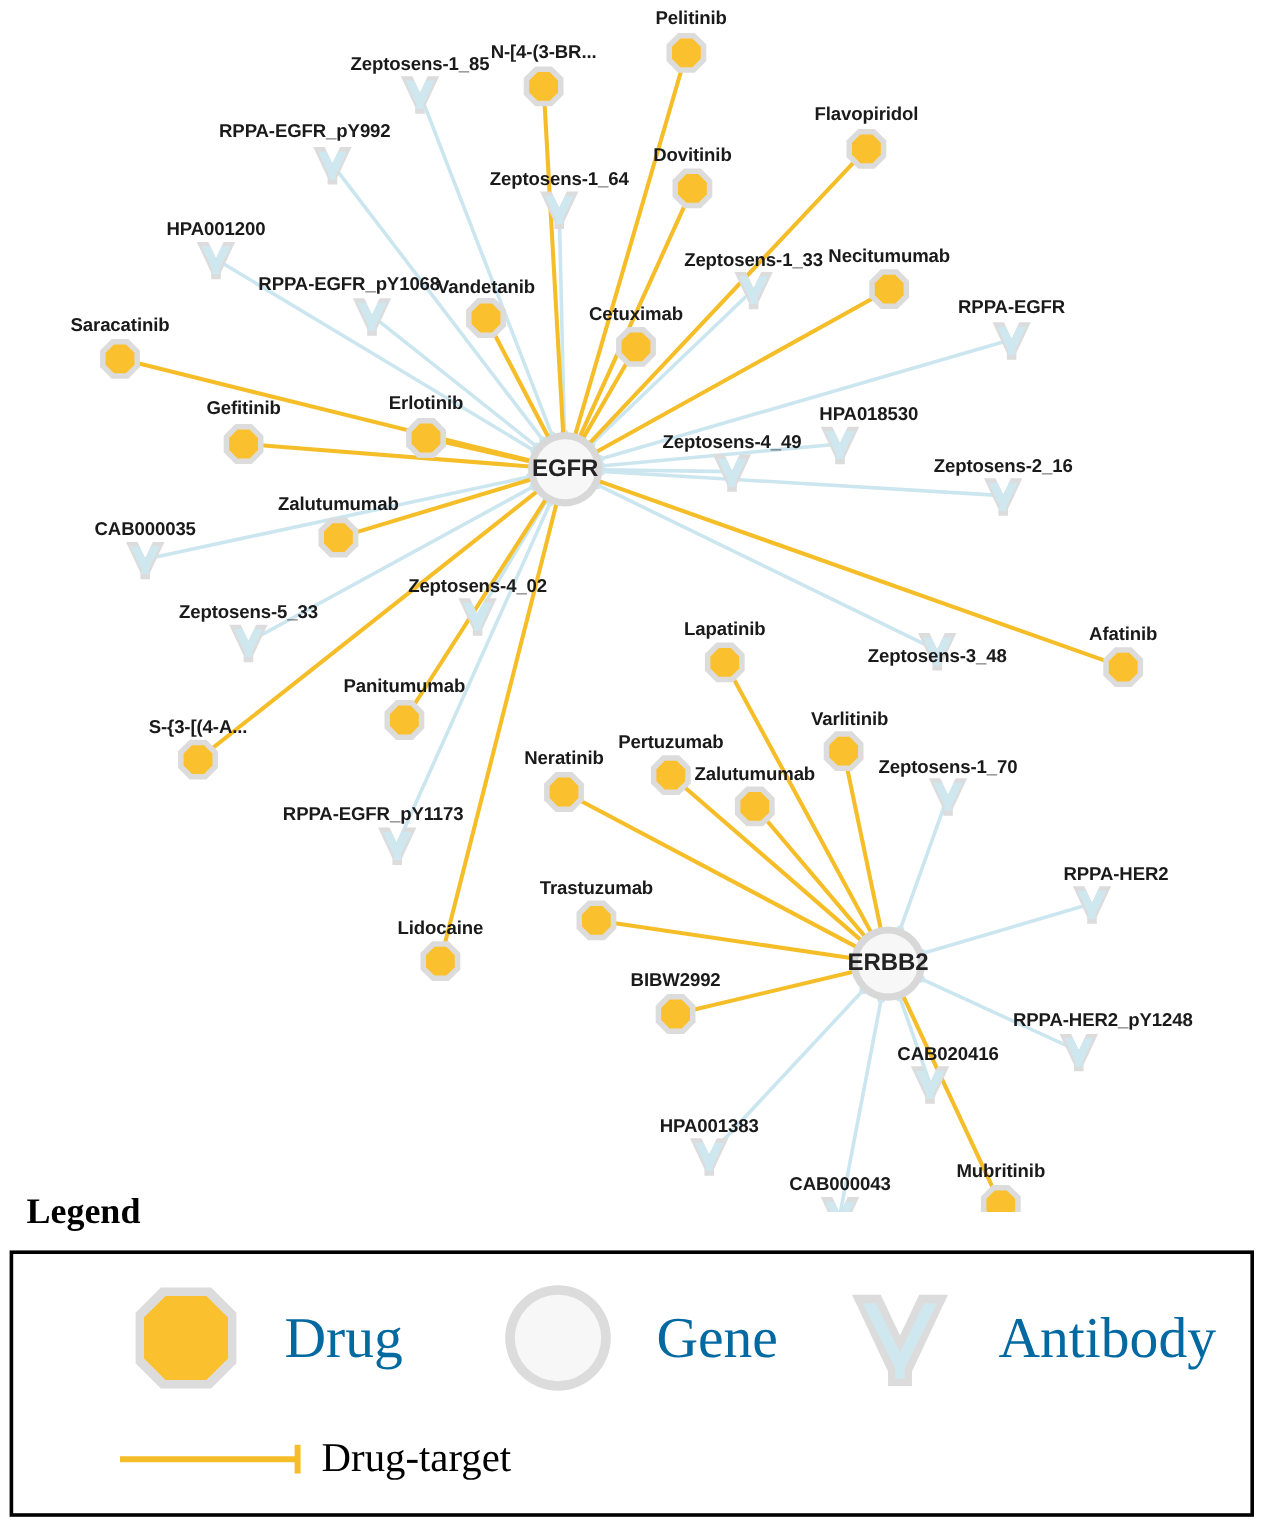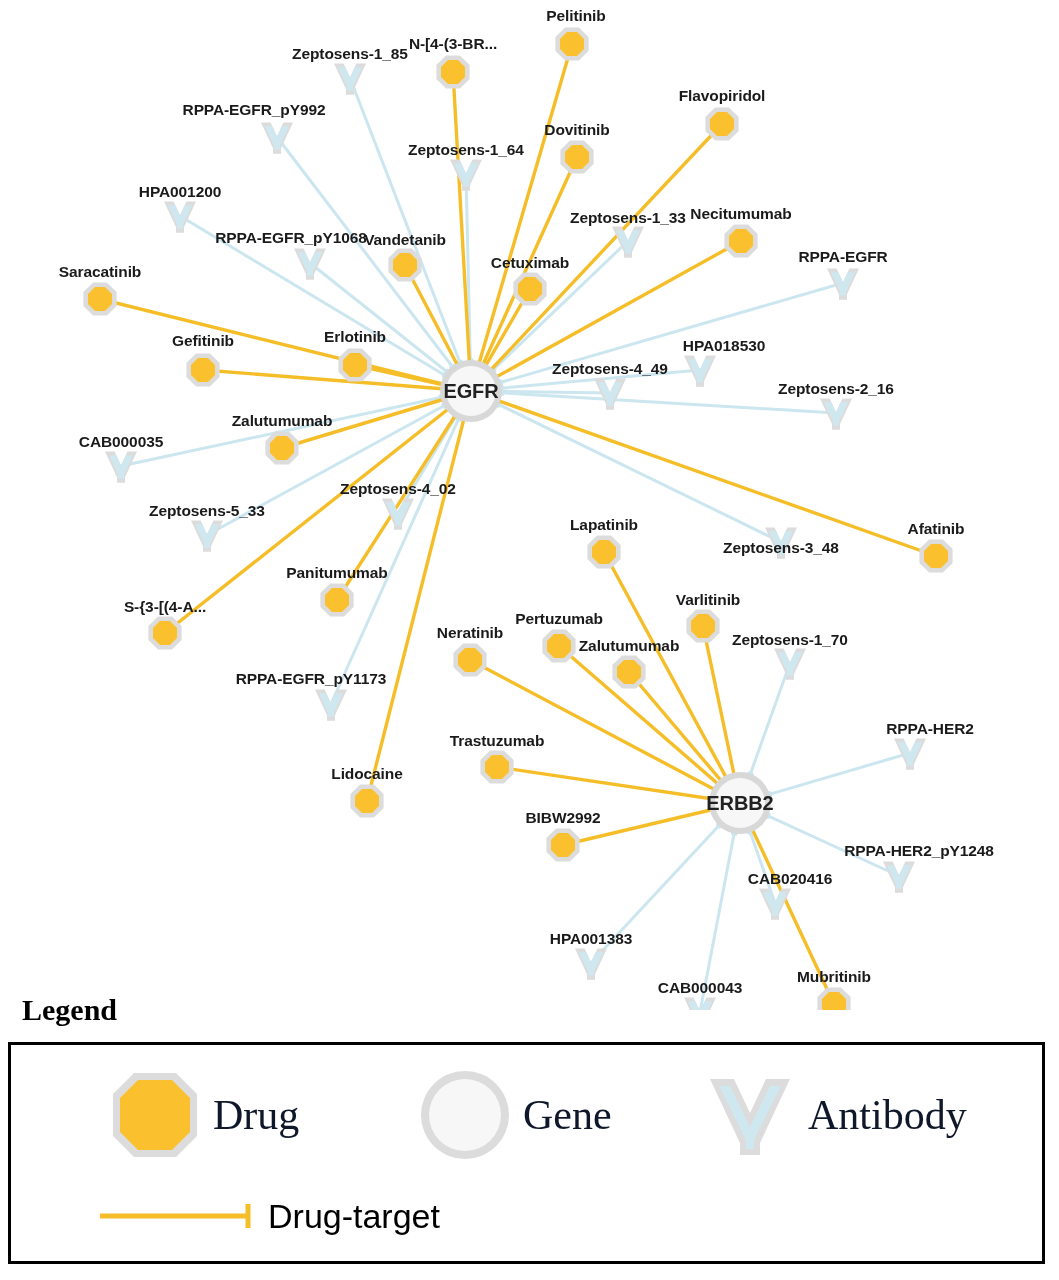--- a/index.html
+++ b/index.html
@@ -66,33 +66,33 @@
     width: 1053px;
     height: 110px;
   }
   .legend-item {
     position: absolute;
     display: flex;
     align-items: center;
   }
   .legend-text {
     font-family: "Liberation Serif", serif;
-    font-size: 42px;
-    color: #0f172a;
-    margin-left: 8px;
+    font-size: 48px;
+    color: #0369a1;
+    margin-left: 32px;
   }
   .legend-row2 {
     position: absolute;
     left: 0;
     top: 1196px;
     width: 1053px;
     height: 60px;
   }
   .legend-edge-text {
-    font-family: Liberation Sans, sans-serif;
+    font-family: Liberation Serif, serif;
     font-size: 34px;
     color: #000;
   }
 </style>
 </head>
 <body>
 
 <div id="network">
     <svg width="1059" height="1010">
       <line x1="350" y1="78" x2="471" y2="391" stroke="#CCE6EF" stroke-width="3" stroke-linecap="round"></line>

